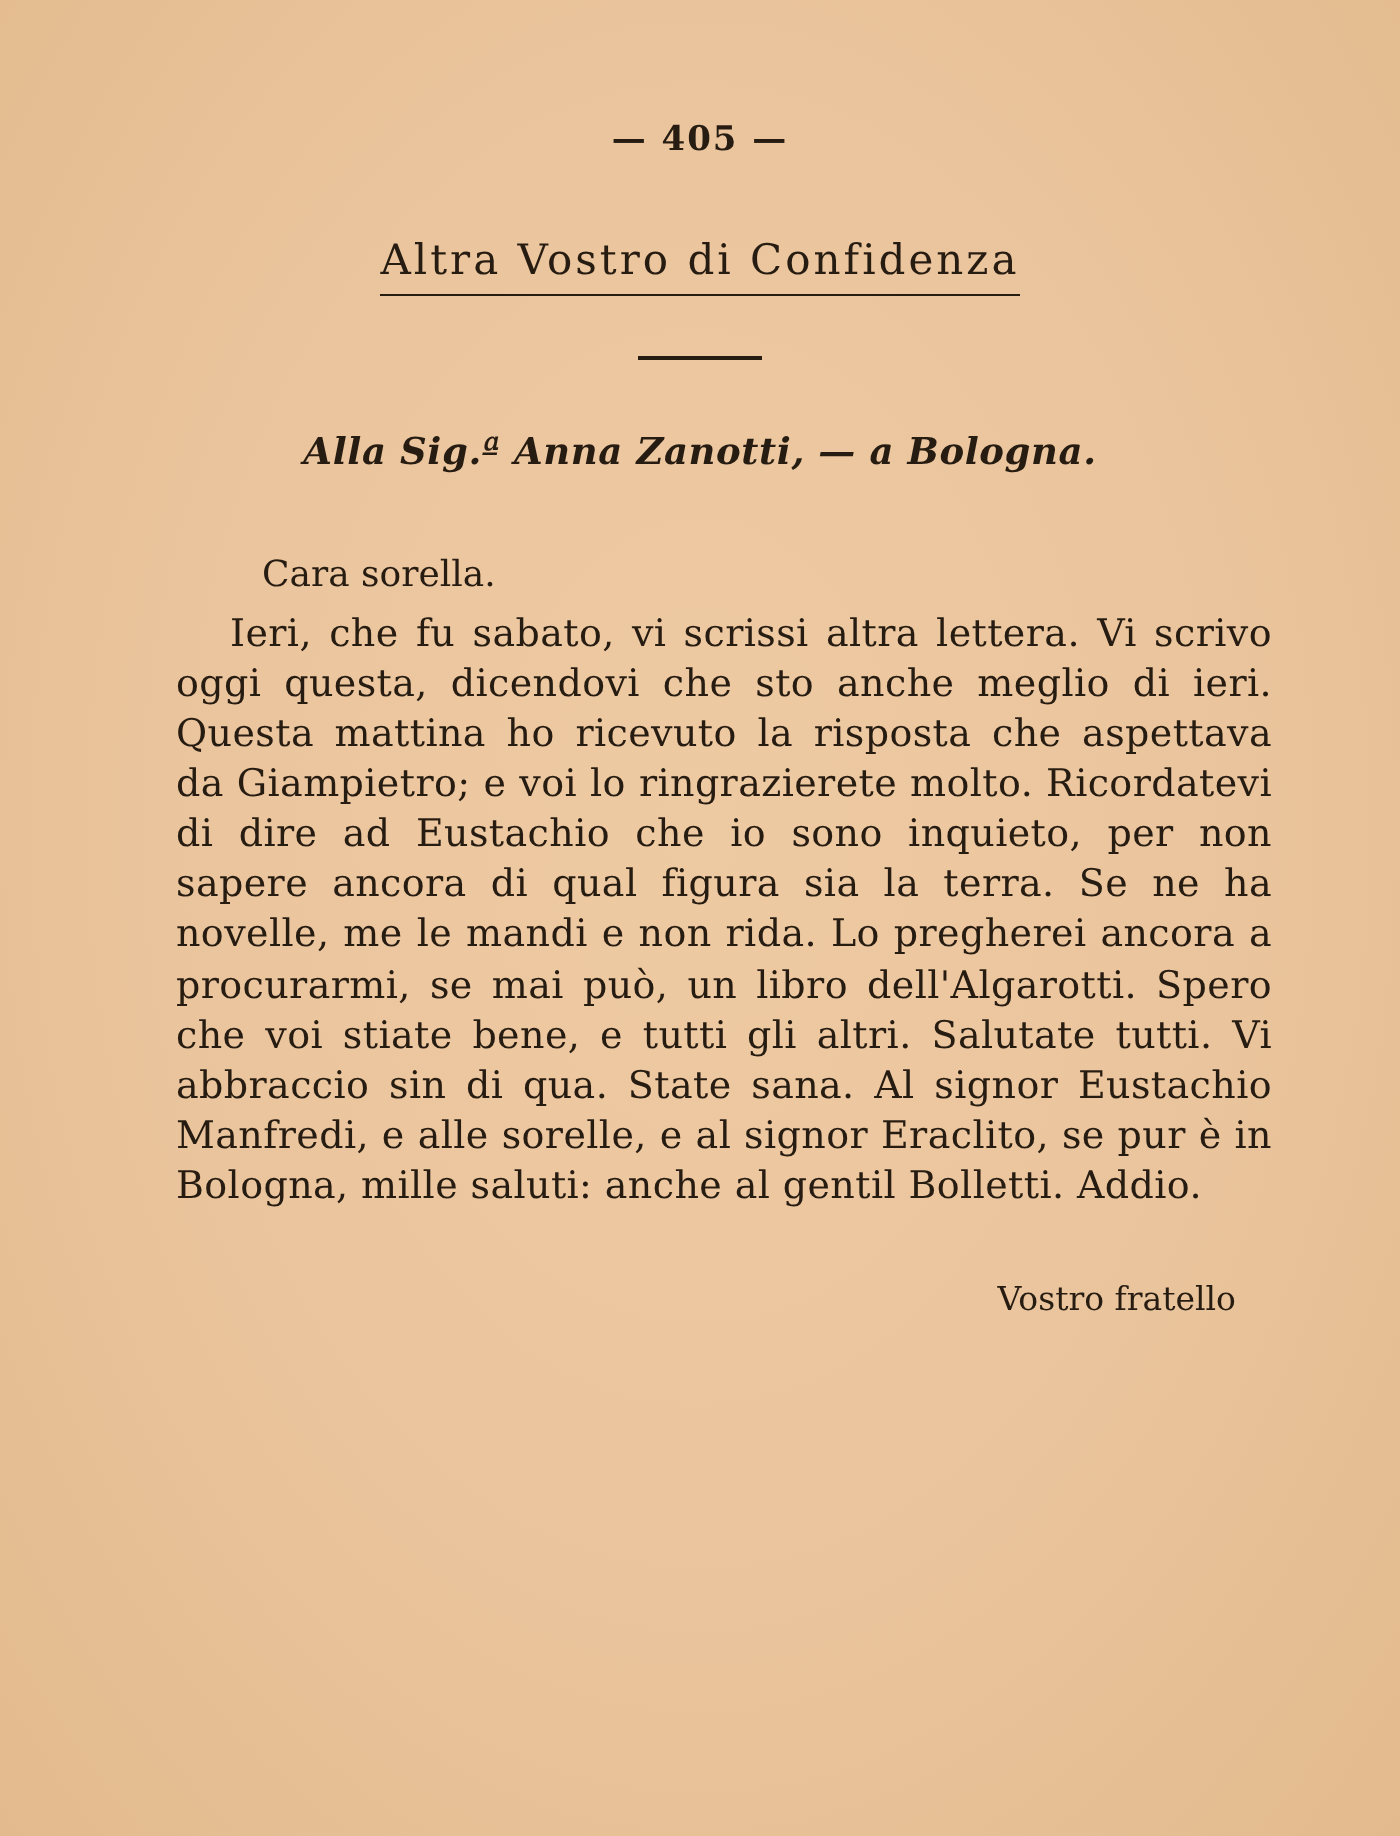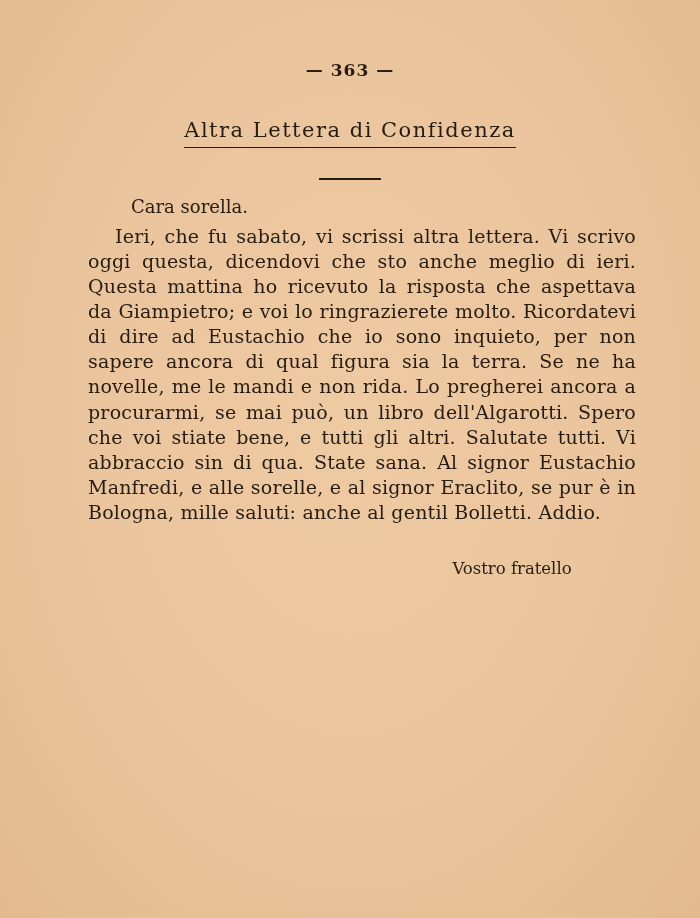--- a/index.html
+++ b/index.html
@@ -46,67 +46,68 @@
   }
   .address {
     margin-top: 36px;
     text-align: center;
     font-style: italic;
     font-weight: bold;
     font-size: 18.5px;
     letter-spacing: 0.3px;
   }
   .salutation {
-    margin-top: 16px;
+    margin-top: 40px;
     margin-left: 131px;
     font-size: 18px;
   }
   .letter-body {
     margin: 7px 64px 0 88px;
     font-size: 19px;
     line-height: 1.32;
     text-align: justify;
     text-indent: 27px;
     font-weight: 500;
     letter-spacing: 0.2px;
   }
   .dateline {
     margin-top: 17px;
     margin-left: 131px;
     font-size: 17px;
   }
   .closing-block {
-    margin: 34px 63px 0 auto;
+    margin: 34px 82px 0 auto;
     width: 250px;
-    text-align: center;
+    text-align: right;
   }
   .closing {
     font-size: 16.5px;
   }
   .signature {
     margin-top: 4px;
     font-size: 16.5px;
     font-variant: small-caps;
     font-weight: bold;
     letter-spacing: 0.6px;
   }
 </style>
 </head>
 <body>
 
 <div class="page">
 
-  <div class="page-number">— 363 —</div>
+  <div class="page-number">— 405 —</div>
 
   <div class="title-wrap">
-    <span class="title">Altra Lettera di Confidenza</span>
+    <span class="title">Altra Vostro di Confidenza</span>
   </div>
 
   <div class="divider"></div>
 
+  <div class="address">Alla Sig.ª Anna Zanotti, — a Bologna.</div>
 
   <div class="salutation">Cara sorella.</div>
 
   <p class="letter-body">Ieri, che fu sabato, vi scrissi altra lettera. Vi scrivo oggi questa, dicendovi che sto anche meglio di ieri. Questa mattina ho ricevuto la risposta che aspettava da Giampietro; e voi lo ringrazierete molto. Ricordatevi di dire ad Eustachio che io sono inquieto, per non sapere ancora di qual figura sia la terra. Se ne ha novelle, me le mandi e non rida. Lo pregherei ancora a procurarmi, se mai può, un libro dell'Algarotti. Spero che voi stiate bene, e tutti gli altri. Salutate tutti. Vi abbraccio sin di qua. State sana. Al signor Eustachio Manfredi, e alle sorelle, e al signor Eraclito, se pur è in Bologna, mille saluti: anche al gentil Bolletti. Addio.</p>
 
 
   <div class="closing-block">
     <div class="closing">Vostro fratello</div>
   </div>
 

